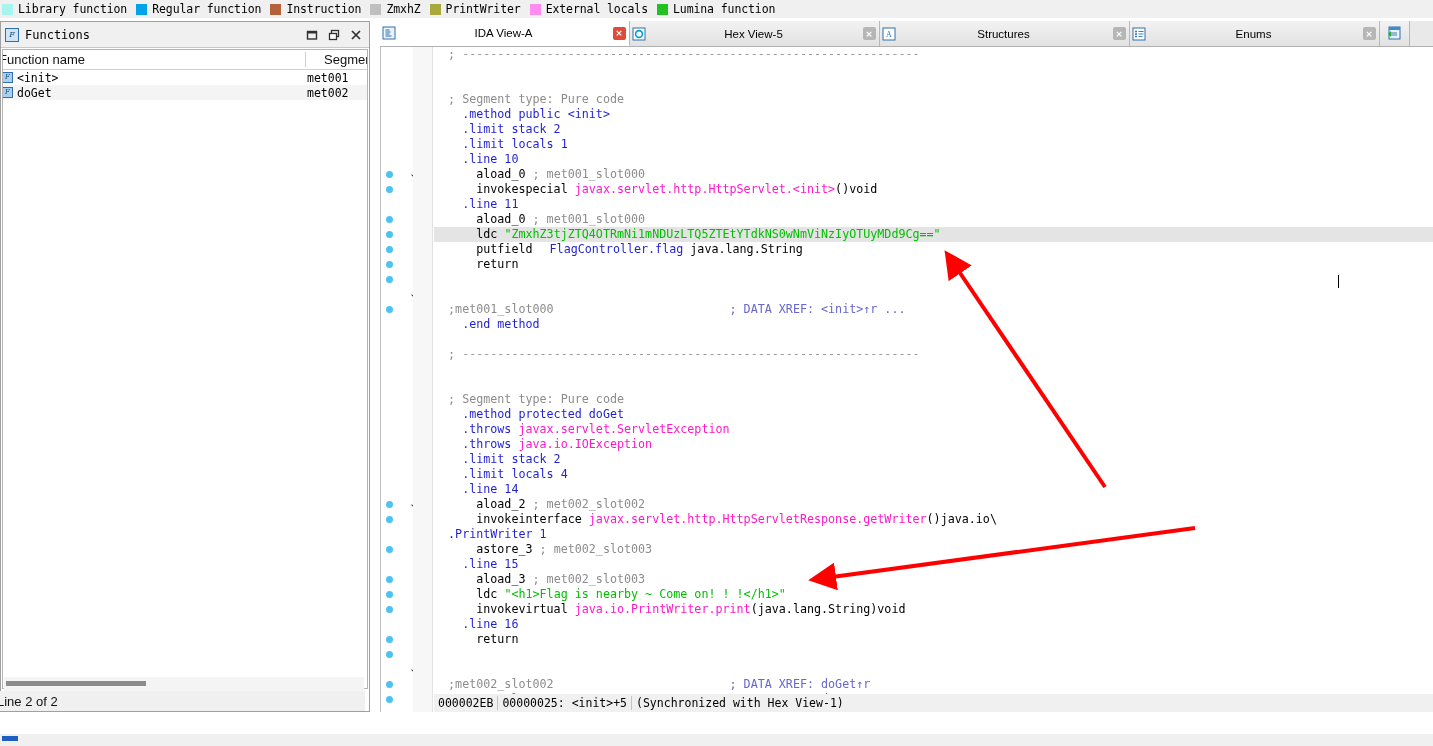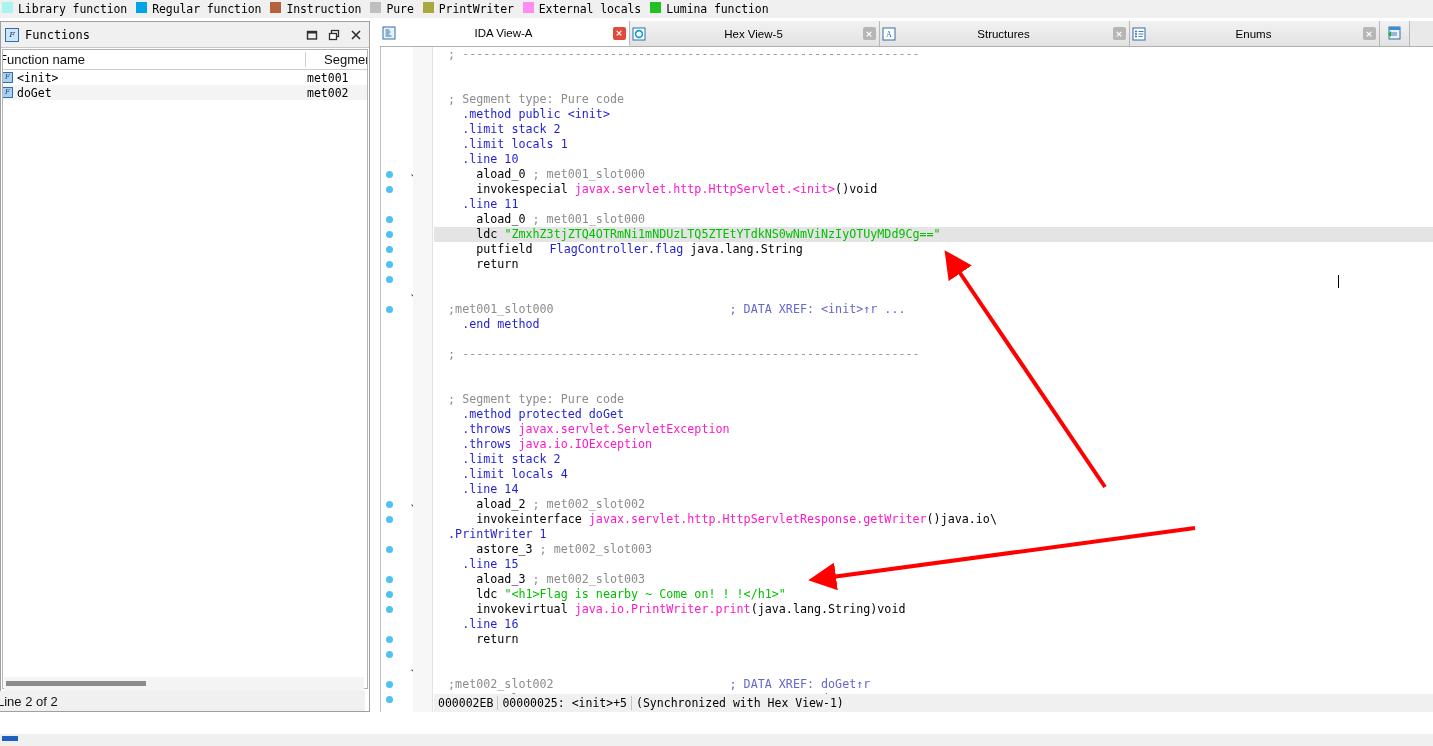--- a/index.html
+++ b/index.html
@@ -15,21 +15,21 @@
   #legend {
     position: absolute; left: 0; top: 0;
     width: 1433px; height: 18px;
     background: #f0f0f0;
     display: flex; align-items: center;
     padding-left: 2px;
     font-family: "DejaVu Sans Mono", monospace;
     font-size: 11.5px; color: #000;
     white-space: nowrap;
   }
-  .lg-item { display: flex; margin-right: 9px; }
+  .lg-item { display: flex; align-items: center; margin-right: 9px; }
   .lg-sw { width: 11px; height: 11px; margin-right: 5px; flex: none; }
   .lg-tx { letter-spacing: -0.1px; }
 
   
   #fnwin {
     position: absolute; left: 0; top: 21px;
     width: 370px; height: 691px;
     background: #ffffff;
     border: 1px solid #a0a0a0;
   }
@@ -231,21 +231,21 @@
     <div class="lg-item">
       <div class="lg-sw" style="background: rgb(0, 162, 232);"></div>
       <div class="lg-tx">Regular function</div>
     </div>
     <div class="lg-item">
       <div class="lg-sw" style="background: rgb(181, 98, 60);"></div>
       <div class="lg-tx">Instruction</div>
     </div>
     <div class="lg-item">
       <div class="lg-sw" style="background: rgb(191, 191, 191);"></div>
-      <div class="lg-tx">Pure</div>
+      <div class="lg-tx">ZmxhZ</div>
     </div>
     <div class="lg-item">
       <div class="lg-sw" style="background: rgb(168, 168, 60);"></div>
       <div class="lg-tx">PrintWriter</div>
     </div>
     <div class="lg-item">
       <div class="lg-sw" style="background: rgb(255, 140, 240);"></div>
       <div class="lg-tx">External locals</div>
     </div>
     <div class="lg-item">

